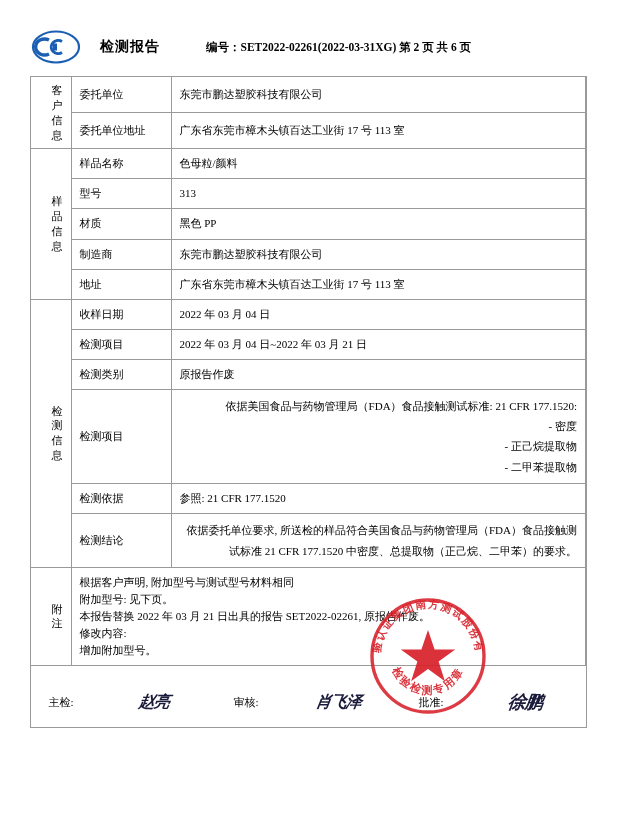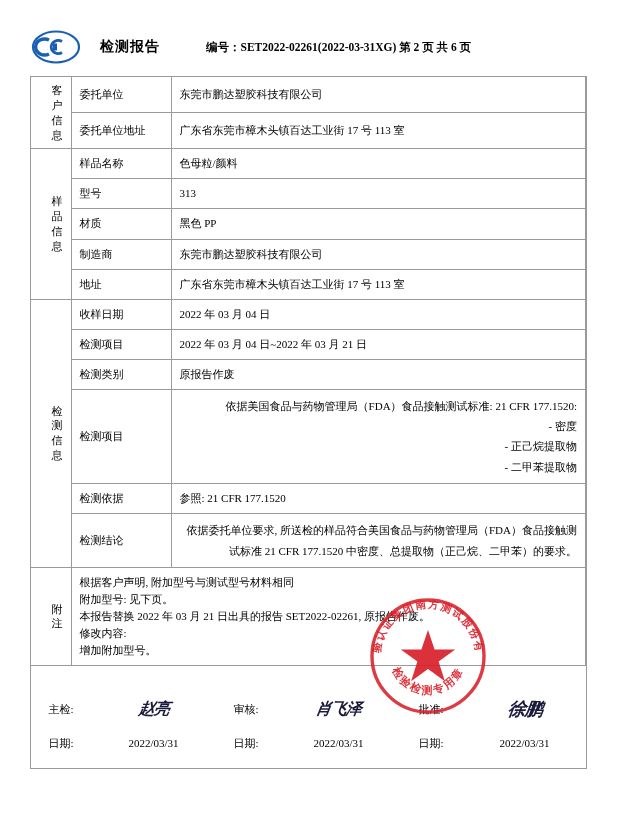--- a/index.html
+++ b/index.html
@@ -100,21 +100,21 @@
   
   td.appendix {
     line-height: 1.95;
     padding: 7px 9px;
     vertical-align: top;
   }
   table.sig {
     border-collapse: collapse;
     width: 557px;
     table-layout: fixed;
-    margin-top: 16px;
+    margin-top: 9px;
   }
   table.sig td {
     border: none;
     font-size: 11px;
     padding: 0;
     height: 34px;
     vertical-align: middle;
   }
   .sig-label {
     width: 54px;
@@ -333,28 +333,20 @@
       </colgroup>
       <tbody>
         <tr>
           <td class="sig-label">主检:</td>
           <td class="sig-value"><span class="hand">赵亮</span></td>
           <td class="sig-label">审核:</td>
           <td class="sig-value"><span class="hand">肖飞泽</span></td>
           <td class="sig-label">批准:</td>
           <td class="sig-value"><span class="hand big">徐鹏</span></td>
         </tr>
-        <tr>
-          <td class="sig-label">日期:</td>
-          <td class="sig-value">2022/03/31</td>
-          <td class="sig-label">日期:</td>
-          <td class="sig-value">2022/03/31</td>
-          <td class="sig-label">日期:</td>
-          <td class="sig-value">2022/03/31</td>
-        </tr>
       </tbody>
     </table>
   </div>
 
   <div class="footer">
   </div>
 
 </div>
 
 </body></html>

